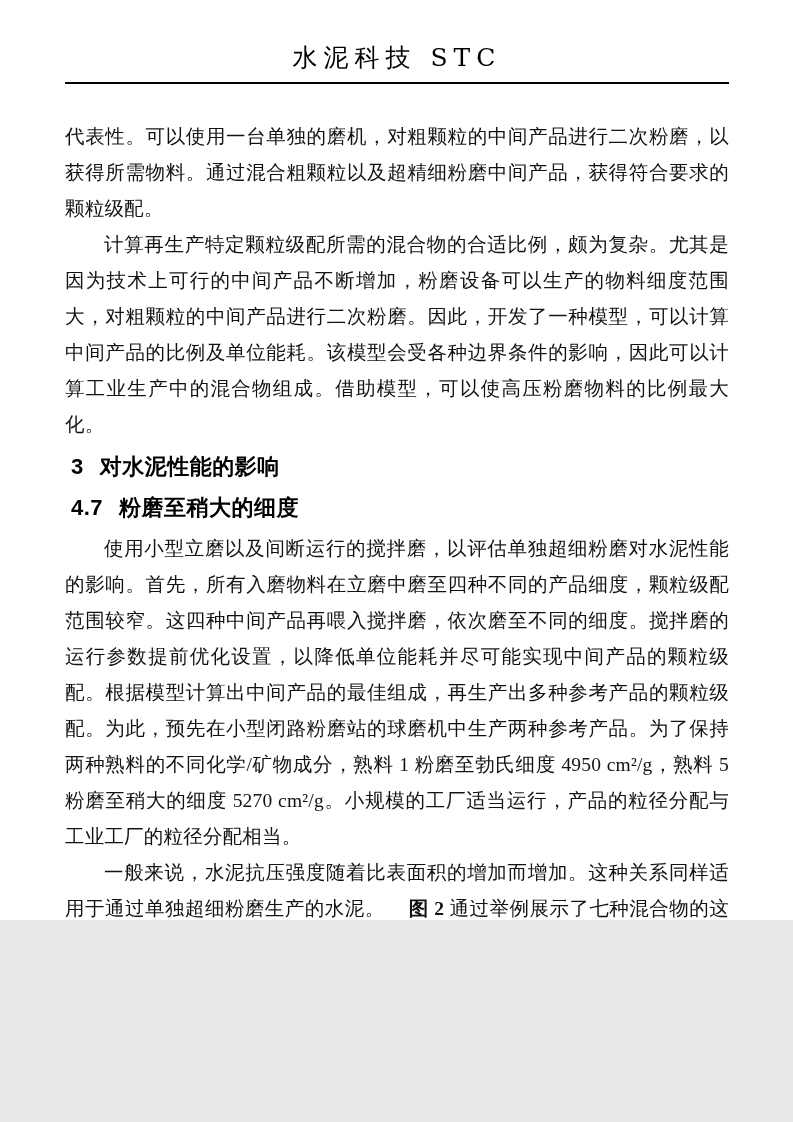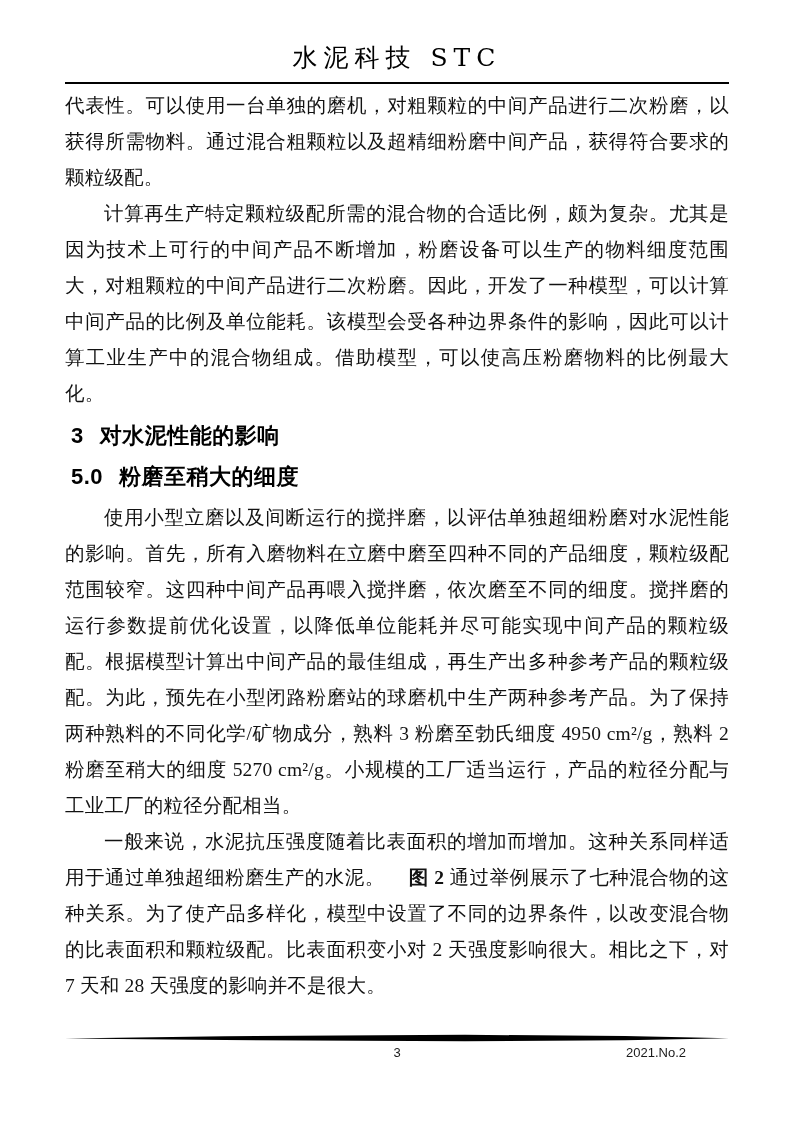--- a/index.html
+++ b/index.html
@@ -1,18 +1,18 @@
 <!DOCTYPE html>
 <html lang="zh"><head>
 <meta charset="utf-8">
 <style>
   html,body { margin:0; padding:0; background:#e8e8e8; }
   .page {
     position:relative;
-    width:793px; height:1122px;
+    width:793px; height:920px;
     margin:0 auto;
     background:#ffffff;
     color:#121212;
     font-family:"Liberation Serif", serif;
     overflow:hidden;
     box-sizing:border-box;
   }
   .masthead {
     position:absolute; top:0; left:65px; width:664px;
     text-align:center;
@@ -36,21 +36,21 @@
   }
   .par {
     margin:0;
     font-size:19.5px;
     line-height:36px;
     text-align:justify;
     text-justify:inter-ideograph;
     text-indent:2em;
     letter-spacing:0.2px;
   }
-  .par.no-indent { text-indent:0; }
+  .par.no-indent { text-indent:0;margin-top:31px; }
   .h-sec {
     margin:6px;
     font-family:"Liberation Sans", sans-serif;
     font-weight:bold;
     font-size:22px;
     line-height:35px;
     color:#000;
     letter-spacing:0.5px;
   }
   .h-num { display:inline-block; margin-right:16px; }
@@ -81,23 +81,23 @@
   </div>
 
   <div class="content">
 
     <p class="par no-indent">代表性。可以使用一台单独的磨机，对粗颗粒的中间产品进行二次粉磨，以获得所需物料。通过混合粗颗粒以及超精细粉磨中间产品，获得符合要求的颗粒级配。</p>
 
     <p class="par">计算再生产特定颗粒级配所需的混合物的合适比例，颇为复杂。尤其是因为技术上可行的中间产品不断增加，粉磨设备可以生产的物料细度范围大，对粗颗粒的中间产品进行二次粉磨。因此，开发了一种模型，可以计算中间产品的比例及单位能耗。该模型会受各种边界条件的影响，因此可以计算工业生产中的混合物组成。借助模型，可以使高压粉磨物料的比例最大化。</p>
 
     <h2 class="h-sec"><span class="h-num">3</span><span>对水泥性能的影响</span></h2>
 
-    <h2 class="h-sec"><span class="h-num">5.0</span><span>粉磨至稍大的细度</span></h2>
+    <h2 class="h-sec"><span class="h-num">4.7</span><span>粉磨至稍大的细度</span></h2>
 
-    <p class="par">使用小型立磨以及间断运行的搅拌磨，以评估单独超细粉磨对水泥性能的影响。首先，所有入磨物料在立磨中磨至四种不同的产品细度，颗粒级配范围较窄。这四种中间产品再喂入搅拌磨，依次磨至不同的细度。搅拌磨的运行参数提前优化设置，以降低单位能耗并尽可能实现中间产品的颗粒级配。根据模型计算出中间产品的最佳组成，再生产出多种参考产品的颗粒级配。为此，预先在小型闭路粉磨站的球磨机中生产两种参考产品。为了保持两种熟料的不同化学/矿物成分，熟料 3 粉磨至勃氏细度 4950 cm²/g，熟料 2 粉磨至稍大的细度 5270 cm²/g。小规模的工厂适当运行，产品的粒径分配与工业工厂的粒径分配相当。</p>
+    <p class="par">使用小型立磨以及间断运行的搅拌磨，以评估单独超细粉磨对水泥性能的影响。首先，所有入磨物料在立磨中磨至四种不同的产品细度，颗粒级配范围较窄。这四种中间产品再喂入搅拌磨，依次磨至不同的细度。搅拌磨的运行参数提前优化设置，以降低单位能耗并尽可能实现中间产品的颗粒级配。根据模型计算出中间产品的最佳组成，再生产出多种参考产品的颗粒级配。为此，预先在小型闭路粉磨站的球磨机中生产两种参考产品。为了保持两种熟料的不同化学/矿物成分，熟料 1 粉磨至勃氏细度 4950 cm²/g，熟料 5 粉磨至稍大的细度 5270 cm²/g。小规模的工厂适当运行，产品的粒径分配与工业工厂的粒径分配相当。</p>
 
 
 
     <p class="par"><span>一般来说，水泥抗压强度随着比表面积的增加而增加。这种关系同样适用于通过单独超细粉磨生产的水泥。</span><span class="inline-bold">图 2</span><span> 通过举例展示了七种混合物的这种关系。为了使产品多样化，模型中设置了不同的边界条件，以改变混合物的比表面积和颗粒级配。比表面积变小对 2 天强度影响很大。相比之下，对 7 天和 28 天强度的影响并不是很大。</span></p>
 
   </div>
 
   <div class="footer">
     <svg class="footer-rule-svg" viewBox="0 0 664 8" xmlns="http://www.w3.org/2000/svg" preserveAspectRatio="none">
       <polygon points="0,4.6 160,2.2 400,0.8 560,2.0 664,4.2 560,6.2 400,7.2 160,6.0" fill="#000000"></polygon>

